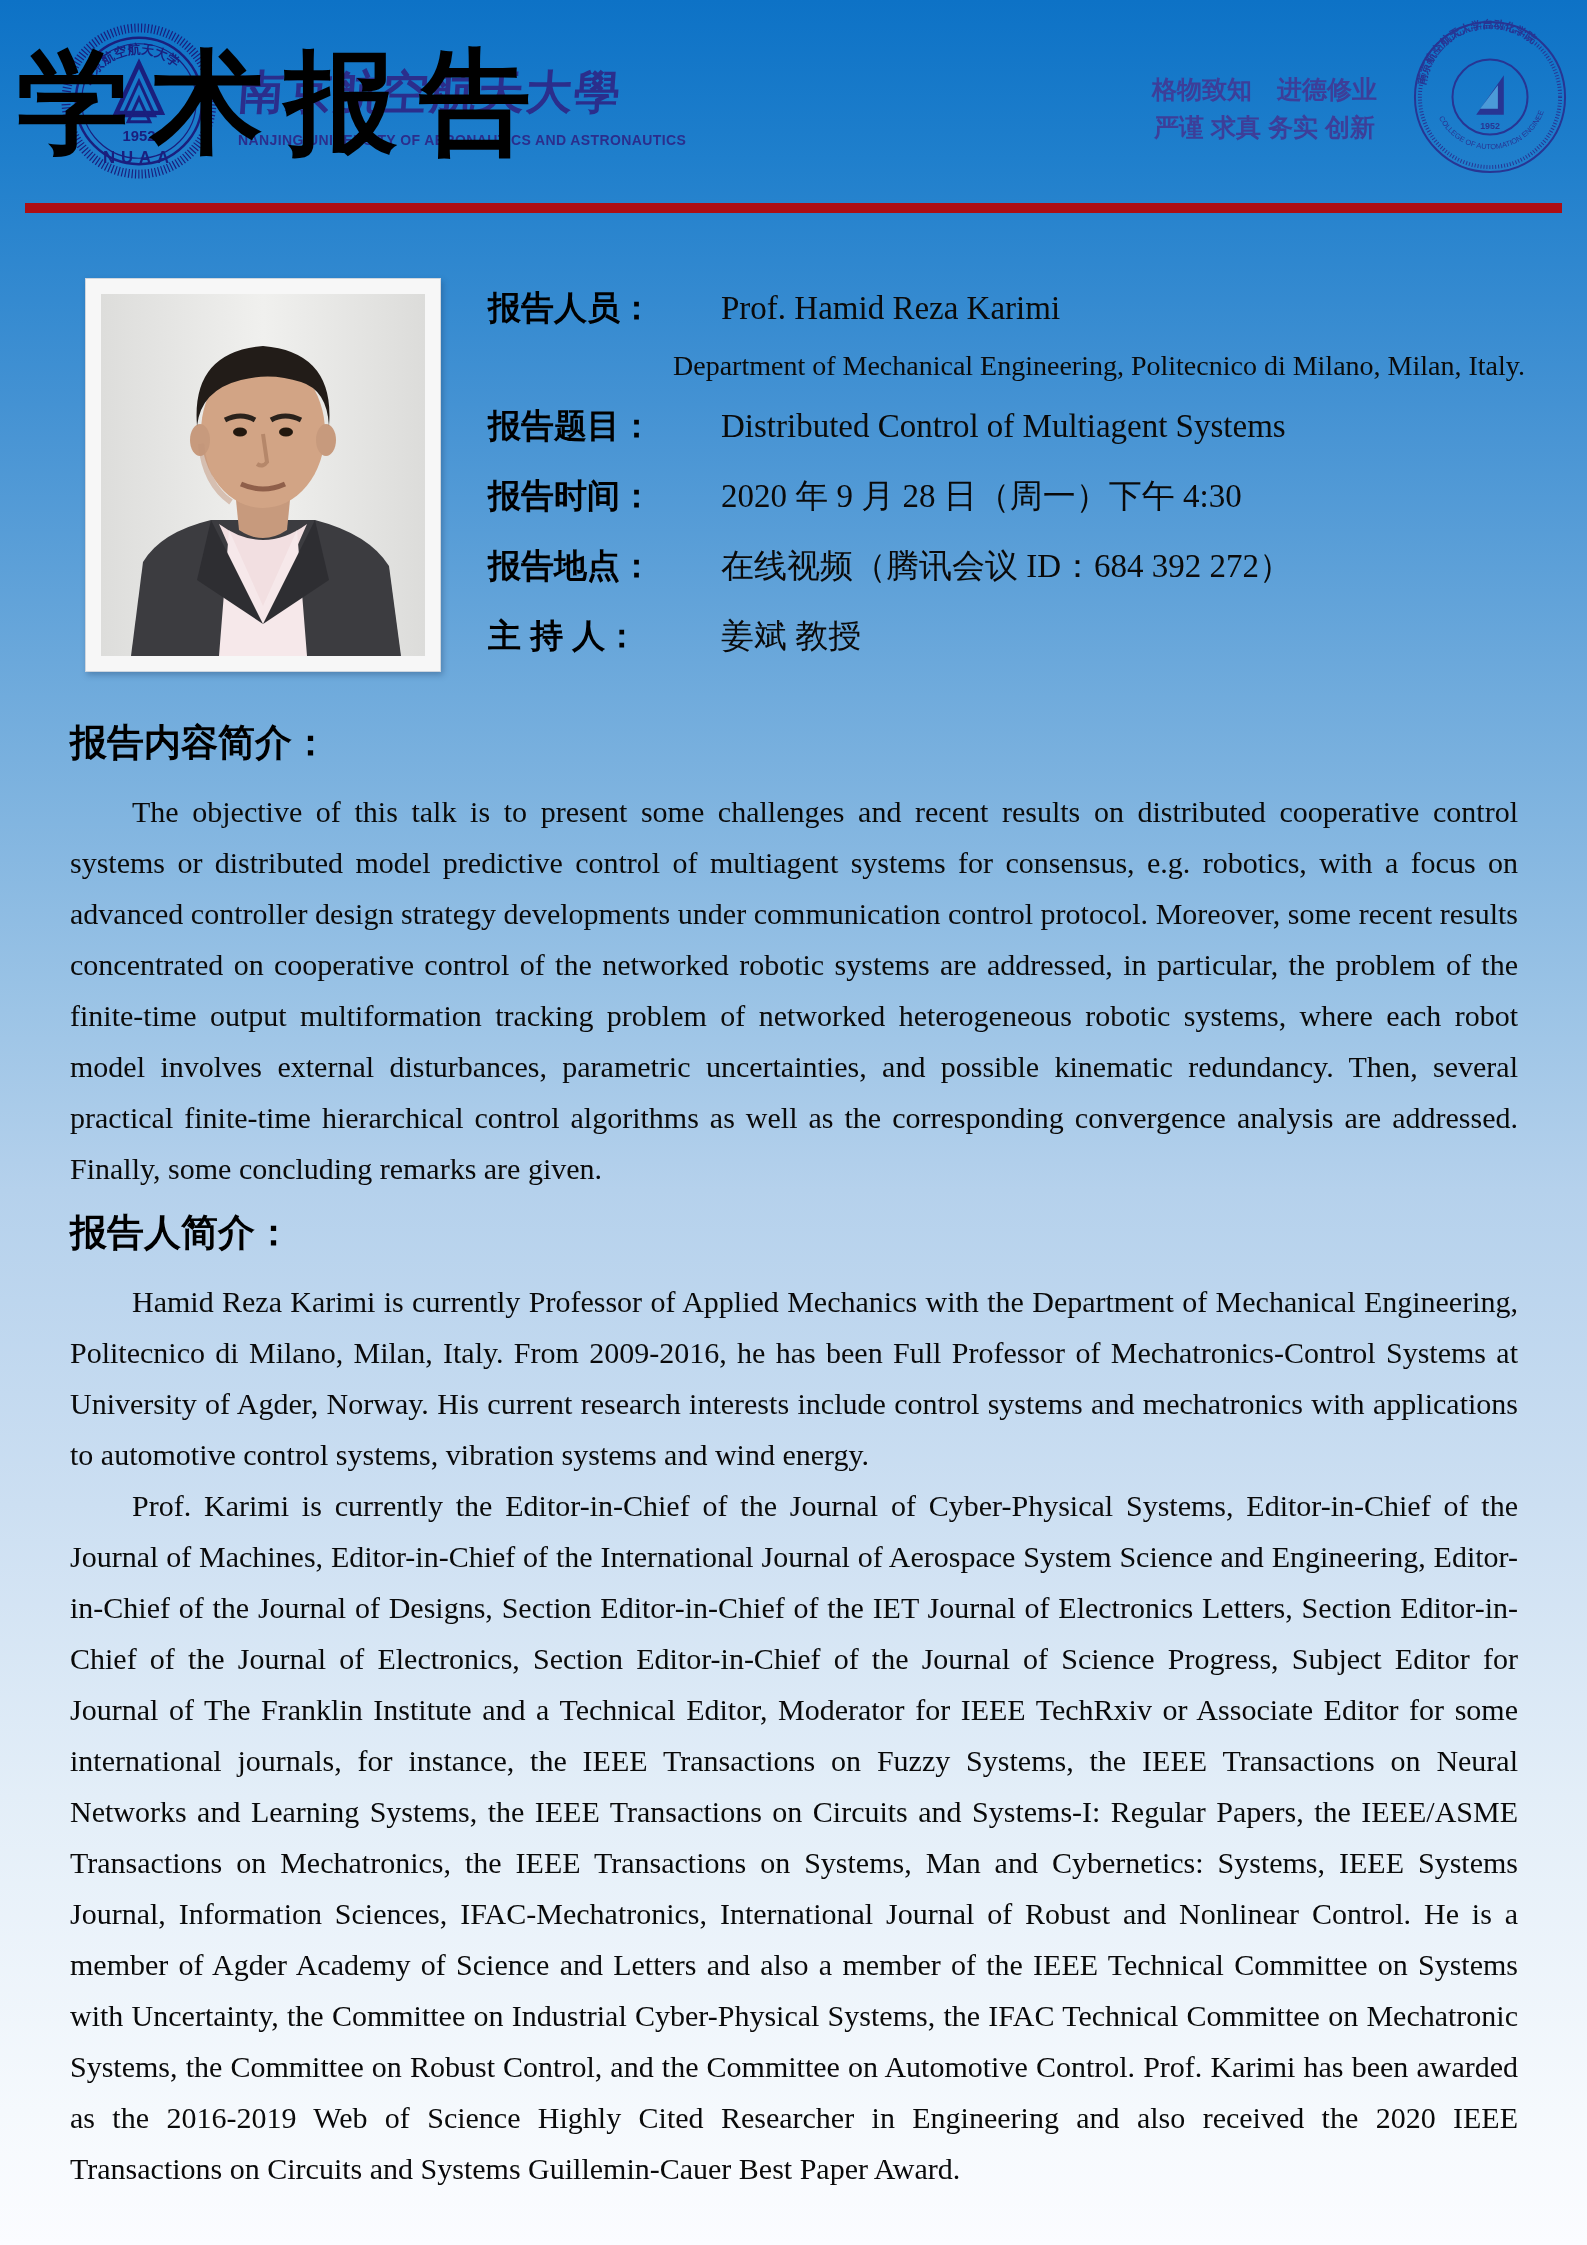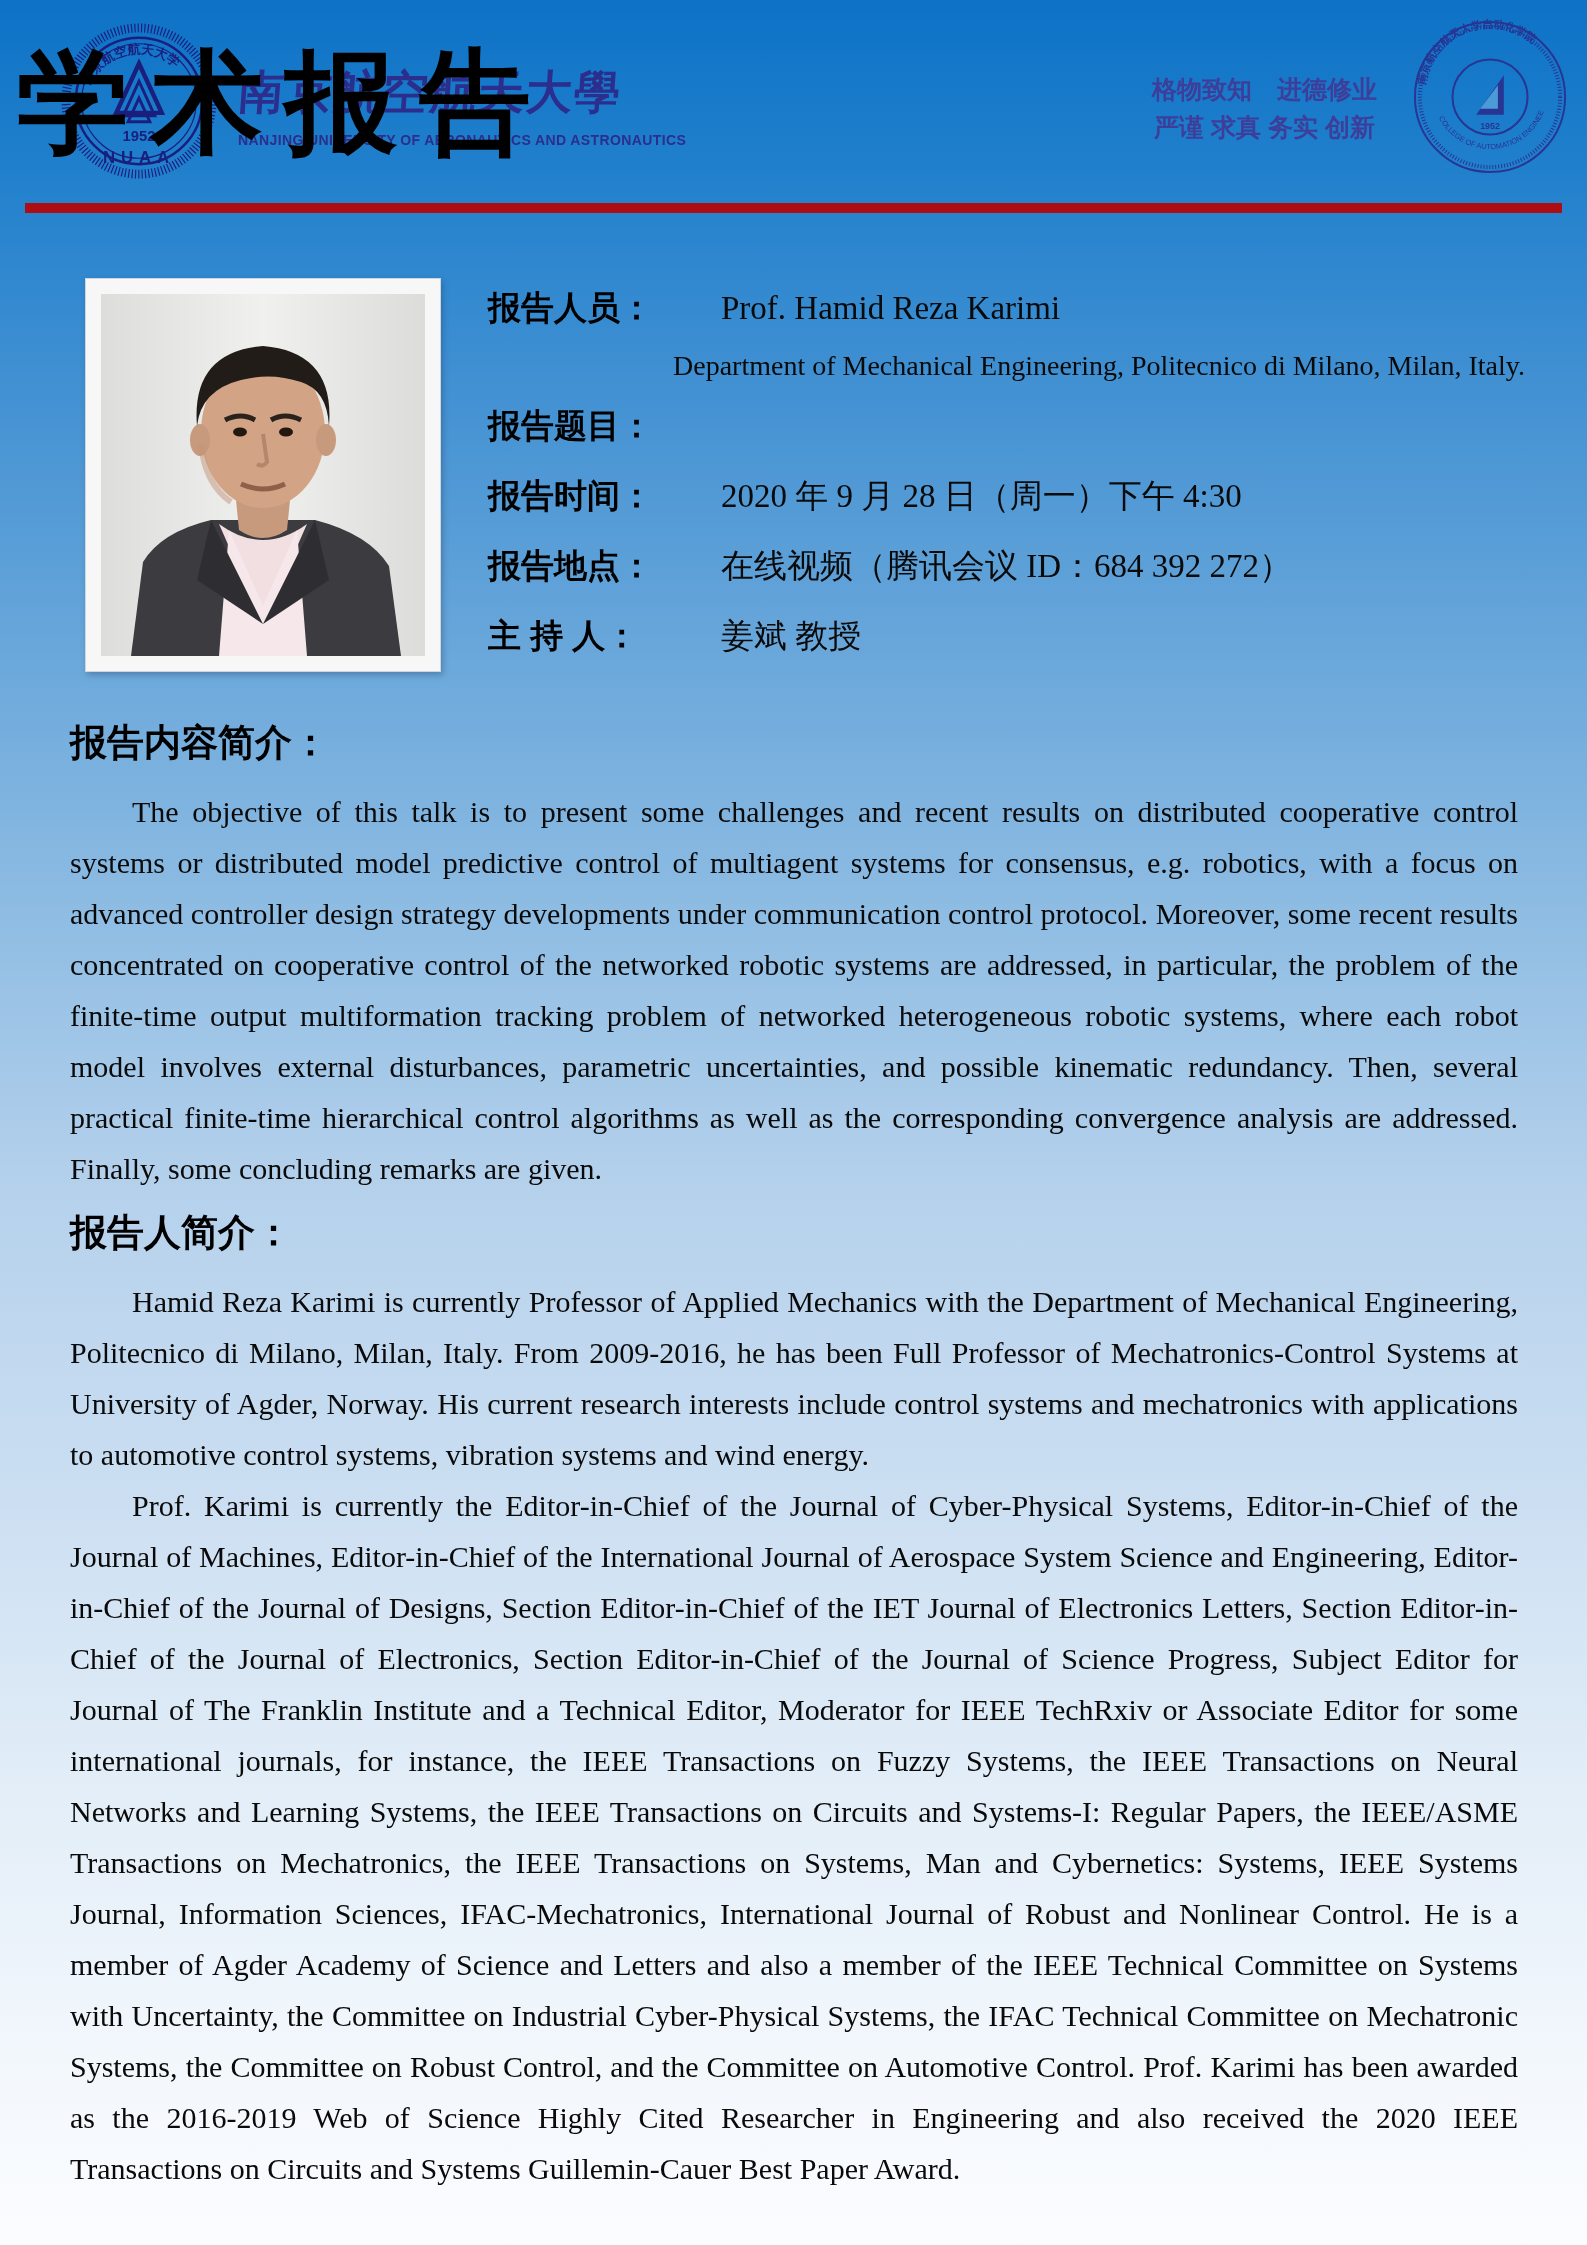--- a/index.html
+++ b/index.html
@@ -253,20 +253,21 @@
   <div class="info-block">
     <div class="info-row">
       <span class="info-label">报告人员：</span>
       <span class="info-value">Prof. Hamid Reza Karimi</span>
     </div>
     <div class="info-row dept">
       <span class="info-value">Department of Mechanical Engineering, Politecnico di Milano, Milan, Italy.</span>
     </div>
     <div class="info-row">
       <span class="info-label">报告题目：</span>
+      <span class="info-value">Distributed Control of Multiagent Systems</span>
     </div>
     <div class="info-row">
       <span class="info-label">报告时间：</span>
       <span class="info-value">2020 年 9 月 28 日（周一）下午 4:30</span>
     </div>
     <div class="info-row">
       <span class="info-label">报告地点：</span>
       <span class="info-value">在线视频（腾讯会议 ID：684 392 272）</span>
     </div>
     <div class="info-row">

